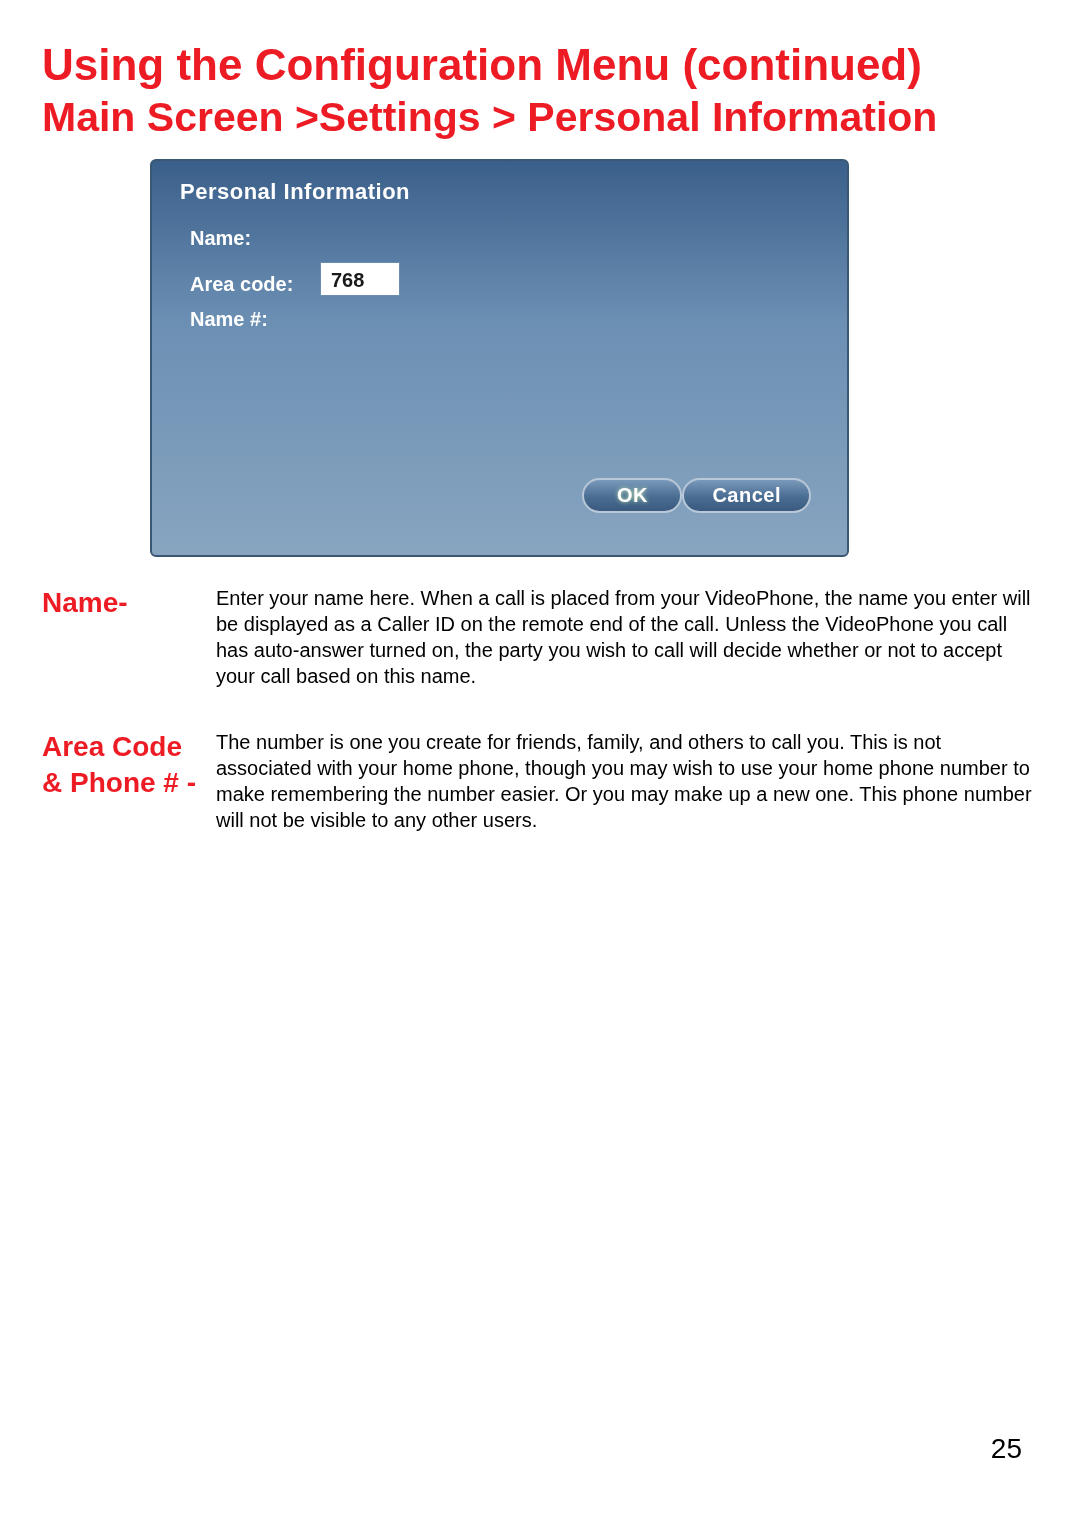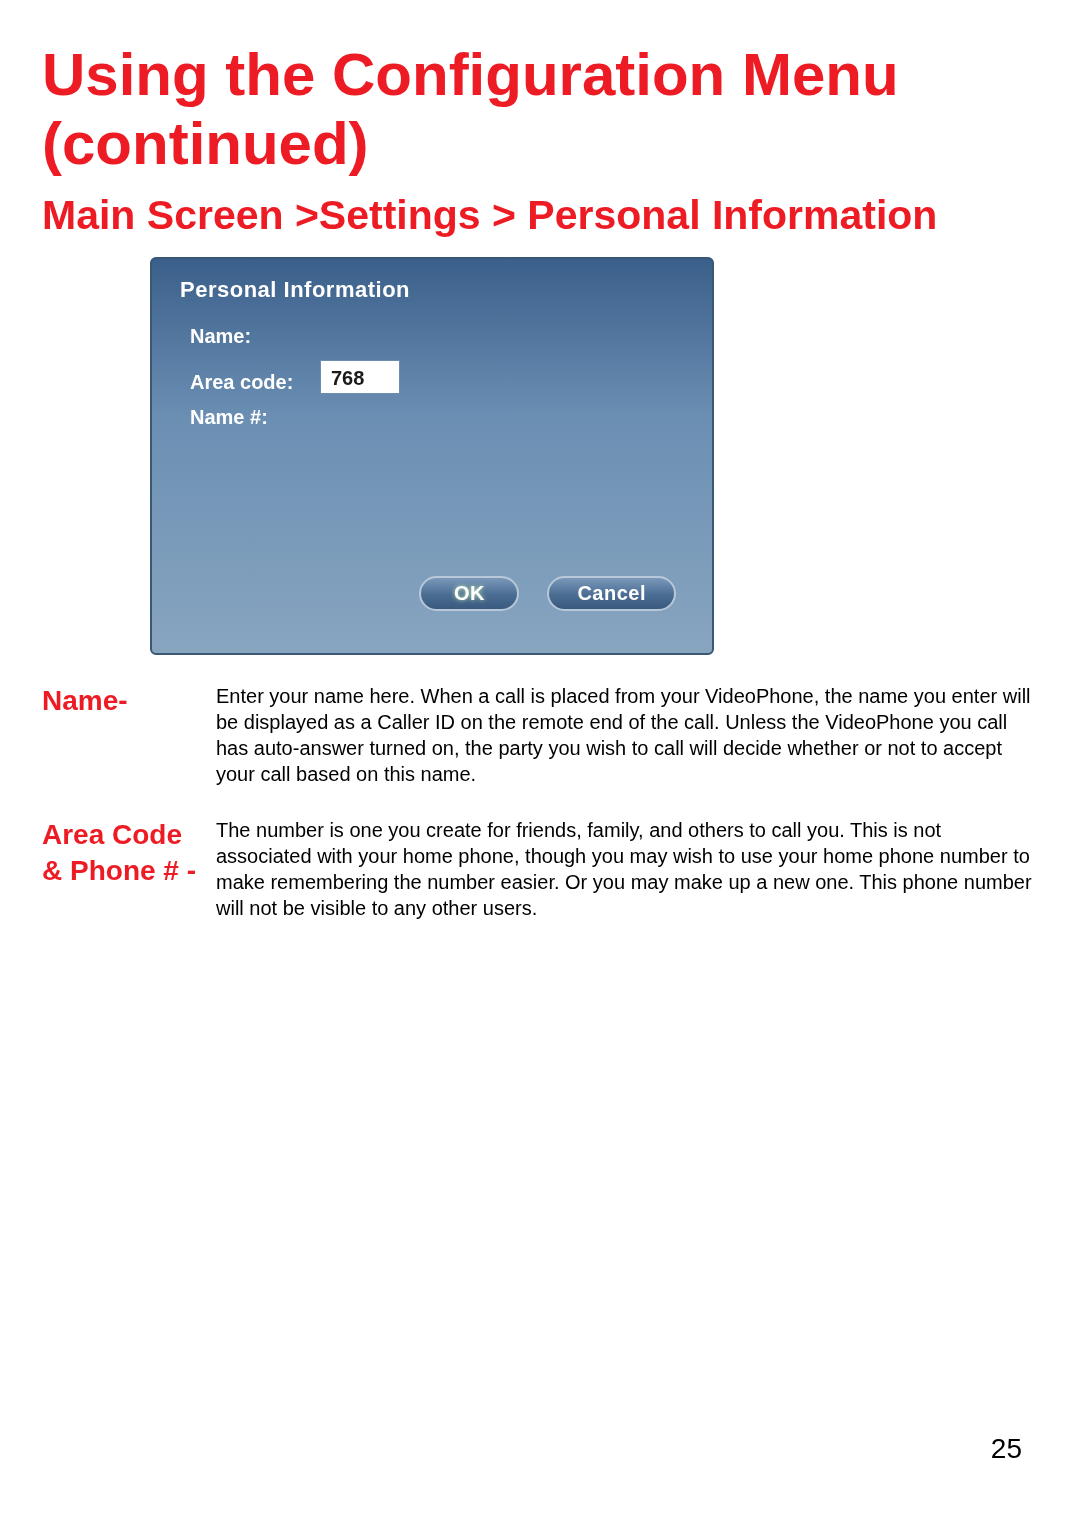--- a/index.html
+++ b/index.html
@@ -6,32 +6,32 @@
     body {
       width: 1080px;
       height: 1533px;
       font-family: Arial, Helvetica, sans-serif;
       background: #ffffff;
       position: relative;
       padding: 40px 42px 0 42px;
     }
     .page-title {
       color: #ed1c24;
-      font-size: 60px;
+      font-size: 44px;
       font-weight: bold;
-      margin-bottom: 14px;
+      margin-bottom: 4px;
     }
     .breadcrumb {
       color: #ed1c24;
       font-size: 41px;
       font-weight: bold;
       margin-bottom: 18px;
     }
     .screenshot-box {
-      width: 564px;
+      width: 699px;
       height: 398px;
       margin-left: 108px;
       background: linear-gradient(180deg, #3a5f8a 0%, #6b8fb3 40%, #88a5c0 100%);
       border: 2px solid #3a5875;
       border-radius: 6px;
       position: relative;
       padding: 18px 28px;
     }
     .panel-title {
       color: #ffffff;
@@ -66,21 +66,21 @@
       border: 3px solid #e8d84a;
     }
     .name-input { width: 410px; }
     .area-input { width: 80px; }
     .phone-input { width: 220px; }
     .button-row {
       position: absolute;
       right: 36px;
       bottom: 42px;
       display: flex;
-      gap: 28px;
+      gap: 0;
     }
     .pill-button {
       background: linear-gradient(180deg, #7a99ba 0%, #4a6d93 55%, #3a5a7e 100%);
       color: #ffffff;
       font-weight: bold;
       font-size: 20px;
       letter-spacing: 0.5px;
       border: 2px solid #b8c8d8;
       border-radius: 22px;
       padding: 4px 28px;
@@ -100,21 +100,21 @@
       color: #ed1c24;
       font-size: 28px;
       font-weight: bold;
       line-height: 1.3;
     }
     .desc-text {
       color: #000000;
       font-size: 20px;
       line-height: 1.3;
     }
-    .desc-block + .desc-block { margin-top: 30px; }
+    .desc-block + .desc-block { margin-top: 40px; }
     .page-number {
       position: absolute;
       bottom: 68px;
       right: 58px;
       font-size: 28px;
       color: #000000;
     }
   </style>
 </head>
 <body>

